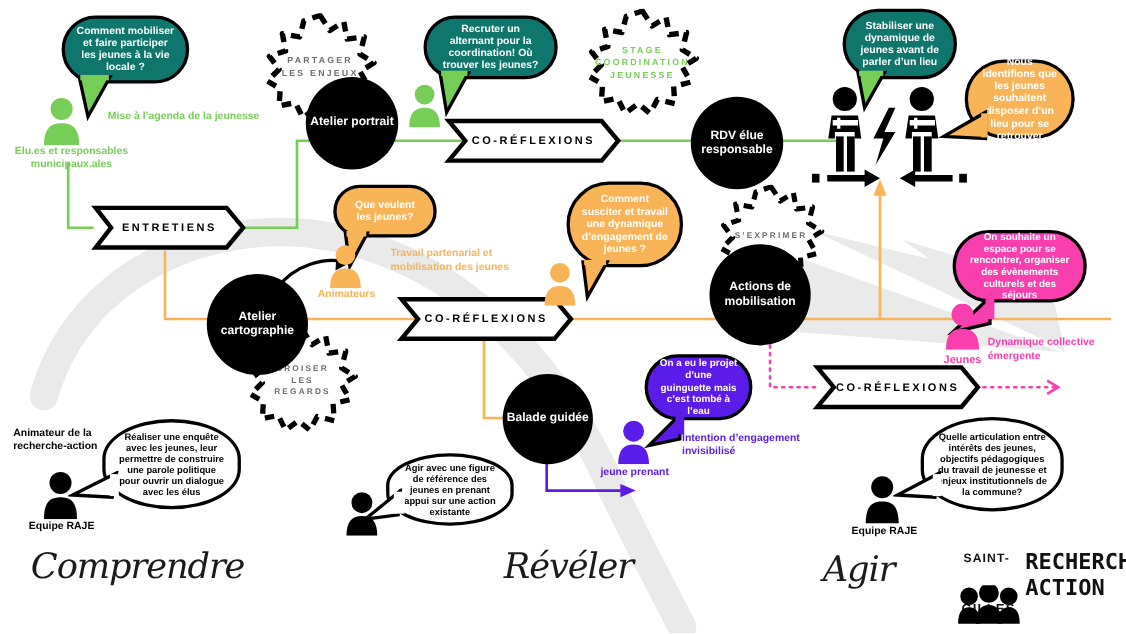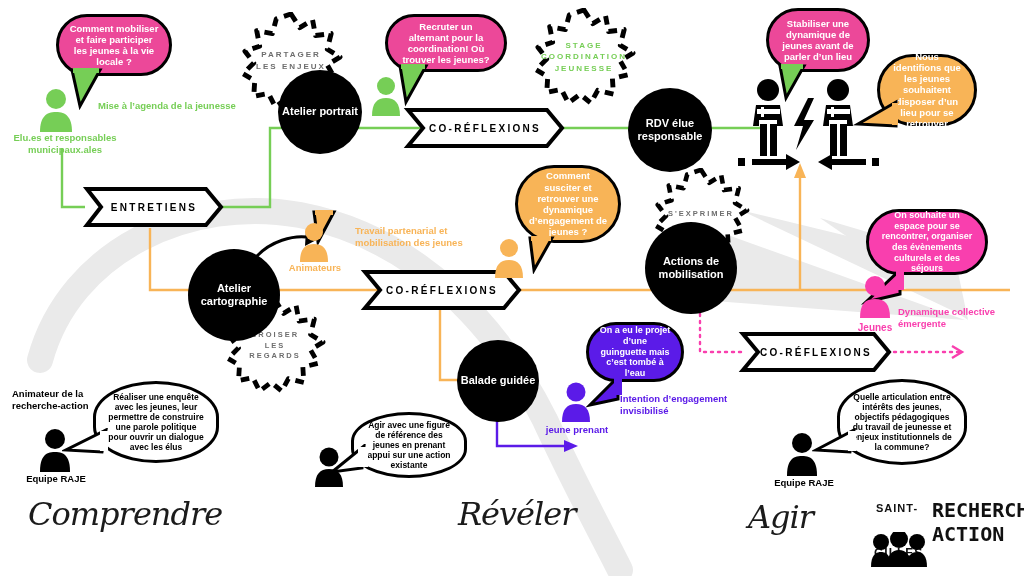--- a/index.html
+++ b/index.html
@@ -15,21 +15,21 @@
     border:3px solid #000;
     border-radius:40px;
     box-sizing:border-box;
     display:flex;align-items:center;justify-content:center;
     text-align:center;
     font-weight:bold;
     line-height:1.18;
     color:#fff;
     padding:8px 10px;
   }
-  .b-green{background:#ec4899;}
+  .b-green{background:#0f766e;}
   .b-orange{background:#F8B457;}
   .b-pink{background:#F93FAE;}
   .b-purple{background:#5B1BE8;}
   .b-white{background:#fff;color:#000;border-radius:50%/44%;}
 
   
   .circle{
     position:absolute;border-radius:50%;background:#000;color:#fff;
     display:flex;align-items:center;justify-content:center;
     text-align:center;font-weight:bold;line-height:1.2;
@@ -227,27 +227,30 @@
   </svg>
 
   <div class="bubble b-orange" style="left:877px;top:54px;width:100px;height:72px;font-size:9.5px;">
     <span>Nous identifions que les jeunes souhaitent disposer d’un lieu pour se retrouver</span>
   </div>
   <svg class="abs" style="left:852px;top:98px;width:46px;height:36px;">
     <polygon points="44,4 44,28 6,26" fill="#F8B457" stroke="#000" stroke-width="3"></polygon>
     <rect x="40" y="5" width="6" height="22" fill="#F8B457"></rect>
   </svg>
 
+  <div class="bubble b-orange" style="left:303px;top:168px;width:94px;height:48px;font-size:9.5px;">
+    <span>Que veulent les jeunes?</span>
+  </div>
   <svg class="abs" style="left:306px;top:210px;width:40px;height:36px;">
     <polygon points="8,2 28,2 12,32" fill="#F8B457" stroke="#000" stroke-width="3"></polygon>
     <rect x="9" y="0" width="18" height="5" fill="#F8B457"></rect>
   </svg>
 
   <div class="bubble b-orange" style="left:515px;top:165px;width:106px;height:78px;font-size:9.5px;">
-    <span>Comment susciter et retrouver une dynamique d’engagement de jeunes ?</span>
+    <span>Comment susciter et travail une dynamique d’engagement de jeunes ?</span>
   </div>
   <svg class="abs" style="left:520px;top:236px;width:42px;height:38px;">
     <polygon points="10,2 32,2 14,34" fill="#F8B457" stroke="#000" stroke-width="3"></polygon>
     <rect x="11" y="0" width="20" height="5" fill="#F8B457"></rect>
   </svg>
 
   <div class="bubble b-pink" style="left:866px;top:209px;width:122px;height:66px;font-size:9px;">
     <span>On souhaite un espace pour se rencontrer, organiser des évènements culturels et des séjours</span>
   </div>
   <svg class="abs" style="left:860px;top:268px;width:46px;height:38px;">

